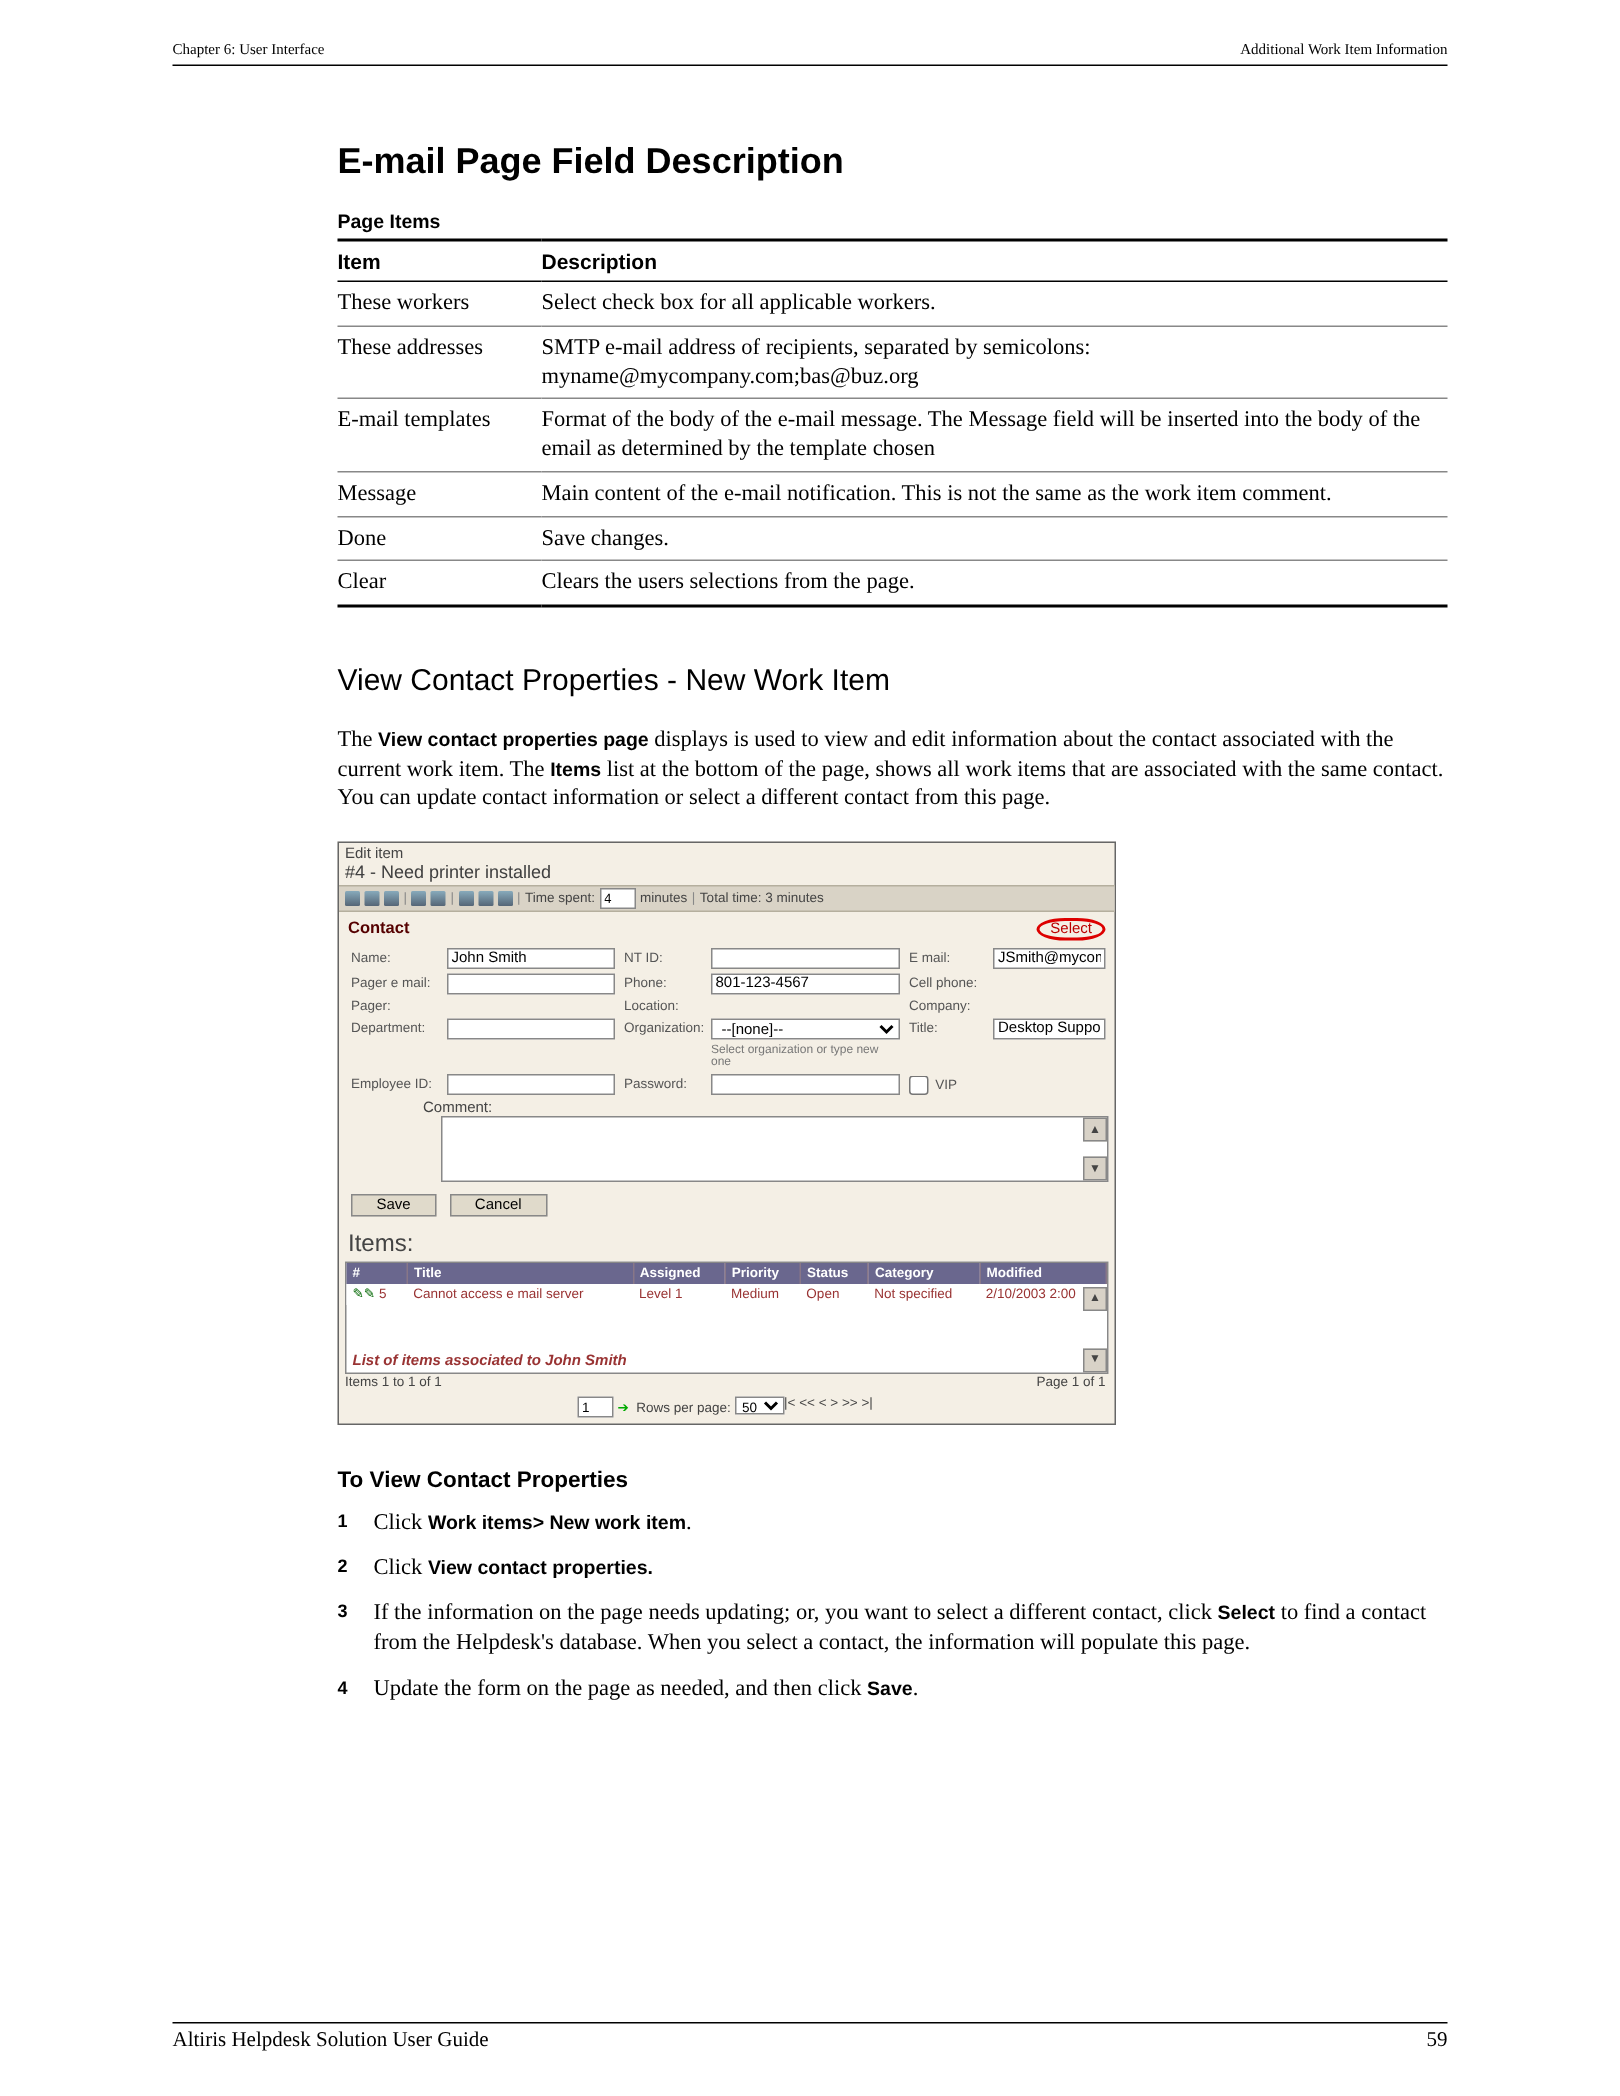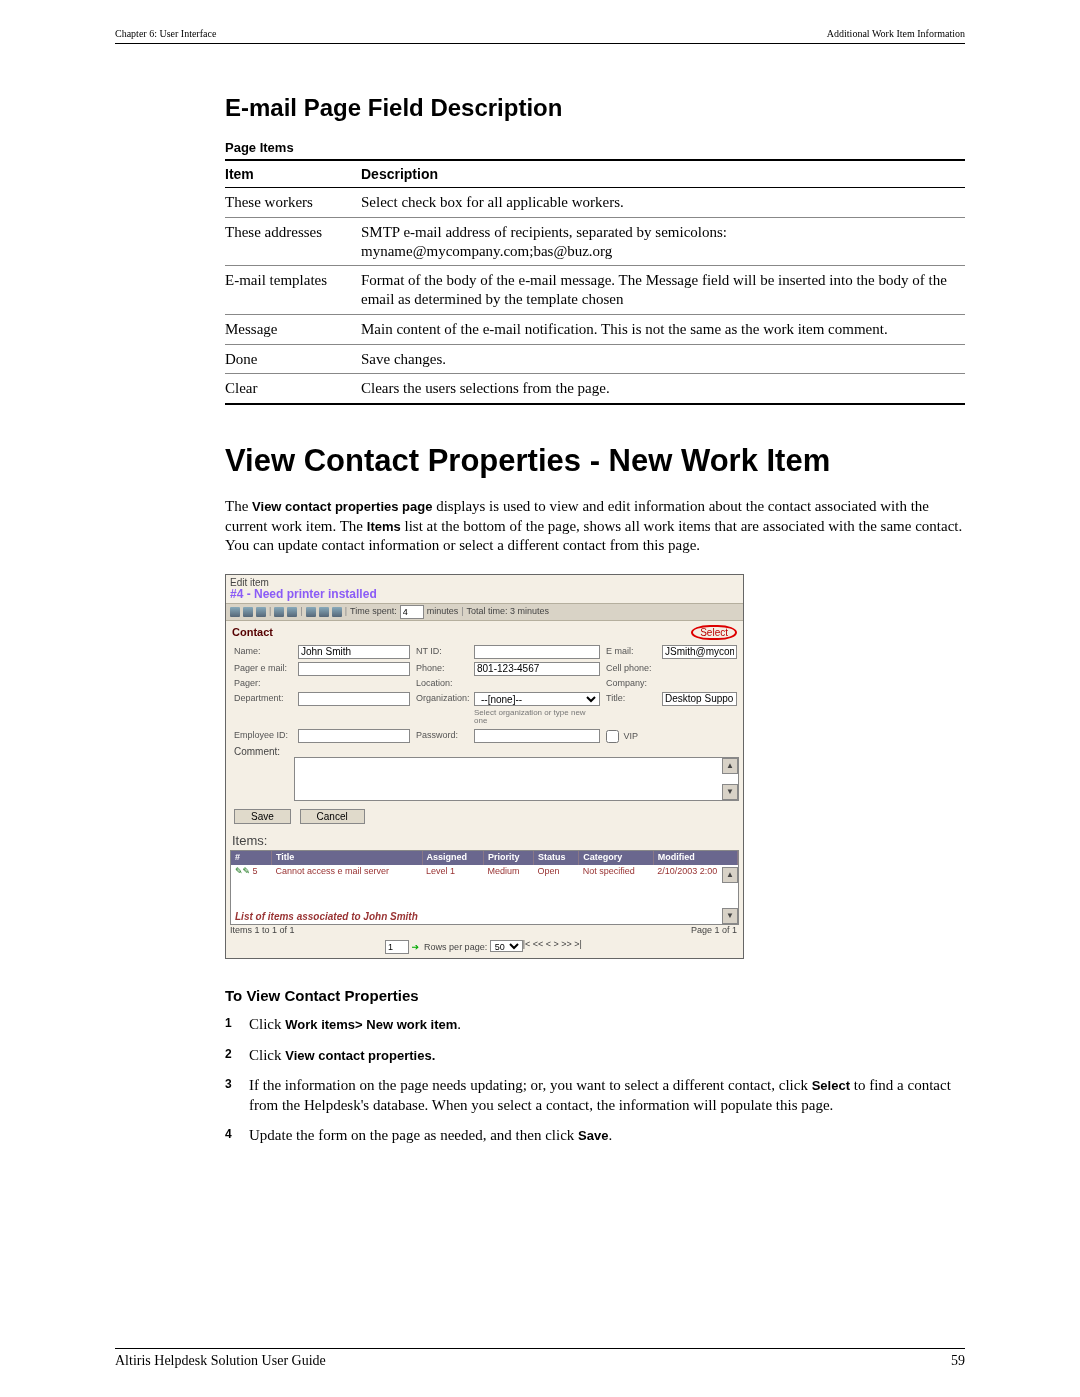--- a/index.html
+++ b/index.html
@@ -66,22 +66,22 @@
   }
   table.desc-table tr:last-child td {
     border-bottom: 2px solid #000;
   }
   table.desc-table td:first-child,
   table.desc-table th:first-child {
     width: 130px;
   }
   h1.view-title {
     font-family: Arial, Helvetica, sans-serif;
-    font-weight: bold;
-    font-size: 31px;
+    font-weight: normal;
+    font-size: 20px;
     margin: 38px 0 18px 0;
   }
   p.intro {
     font-size: 15px;
     line-height: 1.3;
     margin: 0 0 18px 0;
   }
   .arial-bold {
     font-family: Liberation Sans, sans-serif;
     font-weight: bold;
@@ -95,22 +95,22 @@
     color: #444;
     border: 1px solid #666;
     width: 517px;
     background: #f4efe5;
     line-height: 1.1;
   }
   .shot .titlebar {
     padding: 2px 4px 0 4px;
   }
   .shot .worknum {
-    color: #8b5cf6;
-    font-weight: bold;
+    color: #404040;
+    font-weight: normal;
     font-size: 12px;
     padding: 0 4px 2px 4px;
   }
   .shot .toolbar {
     background: #d9d3c6;
     border-top: 1px solid #b5af9e;
     border-bottom: 1px solid #b5af9e;
     padding: 1px 4px;
     display: flex;
     align-items: center;
@@ -176,21 +176,21 @@
     background:#d8d2c7; border:1px solid #888; font-size:8px;
     display:flex; align-items:center; justify-content:center;
   }
   .shot .btn {
     background:#e0dacb;
     border:1px solid #888;
     font-size:10px;
     padding:1px 16px;
     margin-right:6px;
   }
-  .shot .items-hdr { padding:2px 6px; font-size:13px;}
+  .shot .items-hdr { padding:2px 6px; font-size:16px;}
   .shot table.items {
     width:100%;
     border-collapse:collapse;
     font-size:9px;
   }
   .shot table.items th {
     background:#6a678e;
     color:#fff;
     font-weight:bold;
     text-align:left;
@@ -391,21 +391,21 @@
             <span></span>
         </div>
         <div class="form-row">
           <span class="lbl">Employee ID:</span>
           <input class="f" style="">
           <span class="lbl">Password:</span>
           <input class="f" style="">
           <span class="lbl"><input type="checkbox" style="vertical-align: middle; margin: 0px 2px 0px 0px;"> <span>VIP</span></span>
           <span></span>
         </div>
-        <div style="display:flex;">
+        <div style="display:flex;margin-left:48px;">
           <span class="lbl" style="width:58px;">Comment:</span>
         </div>
         <div class="cmt-area">
           <div class="scroll-btn" style="top:0;">▲</div>
           <div class="scroll-btn" style="bottom:0;">▼</div>
         </div>
         <div style="margin-top:8px;">
           <button class="btn">Save</button>
           <button class="btn">Cancel</button>
         </div>

